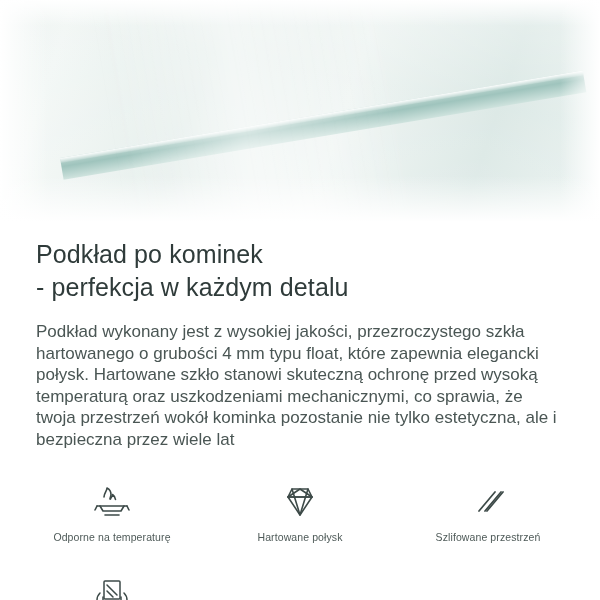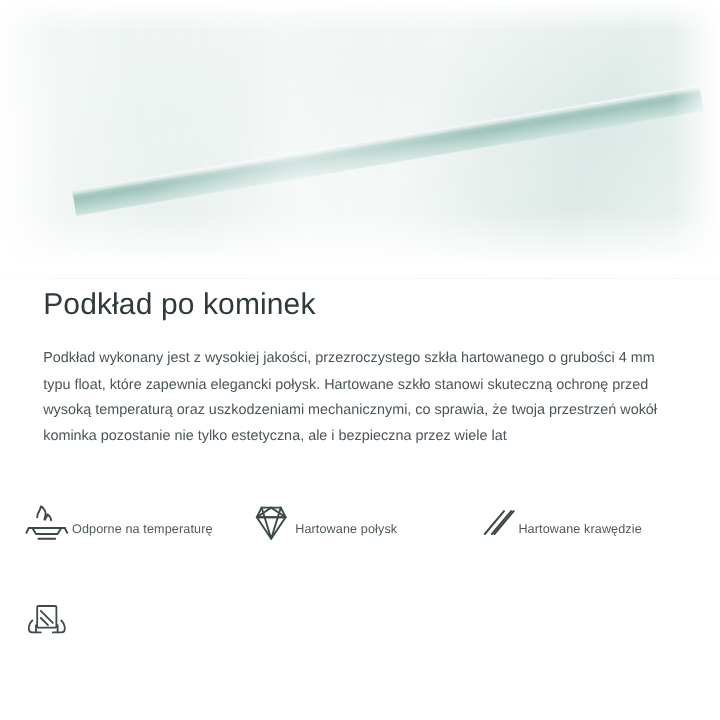--- a/index.html
+++ b/index.html
@@ -148,40 +148,40 @@
     font-weight: 400;
     letter-spacing: 0.1px;
     margin: 0;
   }
   .headline .line {
     display: block;
   }
   .body-copy {
     margin: 17px 0 0 0;
     color: #4a5654;
-    font-size: 12px;
+    font-size: 17px;
     line-height: 21.5px;
     max-width: 536px;
   }
 
   
   .features {
     position: relative;
     margin-top: 22px;
     padding: 0 18px;
     display: grid;
     grid-template-columns: repeat(3, 1fr);
     grid-auto-rows: 80px;
     row-gap: 2px;
   }
   .feature {
     display: flex;
-    flex-direction: row;
+    flex-direction: column;
     align-items: center;
-    justify-content: flex-start;
+    justify-content: center;
   }
   .feature-icon {
     height: 40px;
     display: flex;
     align-items: center;
     justify-content: center;
   }
   .feature-label {
     margin-top: 9px;
     font-size: 10.5px;
@@ -205,20 +205,21 @@
     <div class="glass-sheen"></div>
     <div class="hero-fade-top"></div>
     <div class="hero-fade-left"></div>
     <div class="hero-fade-right"></div>
     <div class="hero-fade-bottom"></div>
   </div>
 
   <div class="content">
     <h1 class="headline">
       <span class="line">Podkład po kominek</span>
+      <span class="line">- perfekcja w każdym detalu</span>
     </h1>
     <p class="body-copy">Podkład wykonany jest z wysokiej jakości, przezroczystego szkła hartowanego o grubości 4 mm typu float, które zapewnia elegancki połysk. Hartowane szkło stanowi skuteczną ochronę przed wysoką temperaturą oraz uszkodzeniami mechanicznymi, co sprawia, że twoja przestrzeń wokół kominka pozostanie nie tylko estetyczna, ale i bezpieczna przez wiele lat</p>
   </div>
 
   <div class="features">
 
     <div class="feature">
       <div class="feature-icon">
         <svg width="42" height="36" viewBox="0 0 42 36" fill="none" stroke="#3d4a48" stroke-width="1.6" stroke-linecap="round" stroke-linejoin="round">
           <path d="M13 13c0-4 3-6 3-9 0 0 4 2 4 6.5 0 2-1 3-1 4.5"></path>
@@ -249,21 +250,21 @@
     </div>
 
     <div class="feature">
       <div class="feature-icon">
         <svg width="38" height="34" viewBox="0 0 38 34" fill="none" stroke="#3d4a48" stroke-width="1.7" stroke-linecap="round" stroke-linejoin="round">
           <path d="M10 26L26 7"></path>
           <path d="M16 26L32 7"></path>
           <path d="M22 26L38 7" transform="translate(-4,0)"></path>
         </svg>
       </div>
-      <div class="feature-label">Hartowane krawędzie</div>
+      <div class="feature-label">Szlifowane przestrzeń</div>
     </div>
 
     <div class="feature">
       <div class="feature-icon">
         <svg width="42" height="34" viewBox="0 0 42 34" fill="none" stroke="#3d4a48" stroke-width="1.5" stroke-linecap="round" stroke-linejoin="round">
           <rect x="13" y="4" width="16" height="18" rx="1"></rect>
           <path d="M16 8l10 10M16 14l6 6"></path>
           <path d="M9 16c-2 2-3 5-3 7 0 2 1.5 3 3 3h3v-6"></path>
           <path d="M33 16c2 2 3 5 3 7 0 2-1.5 3-3 3h-3v-6"></path>
           <path d="M12 26h4M26 26h4"></path>

